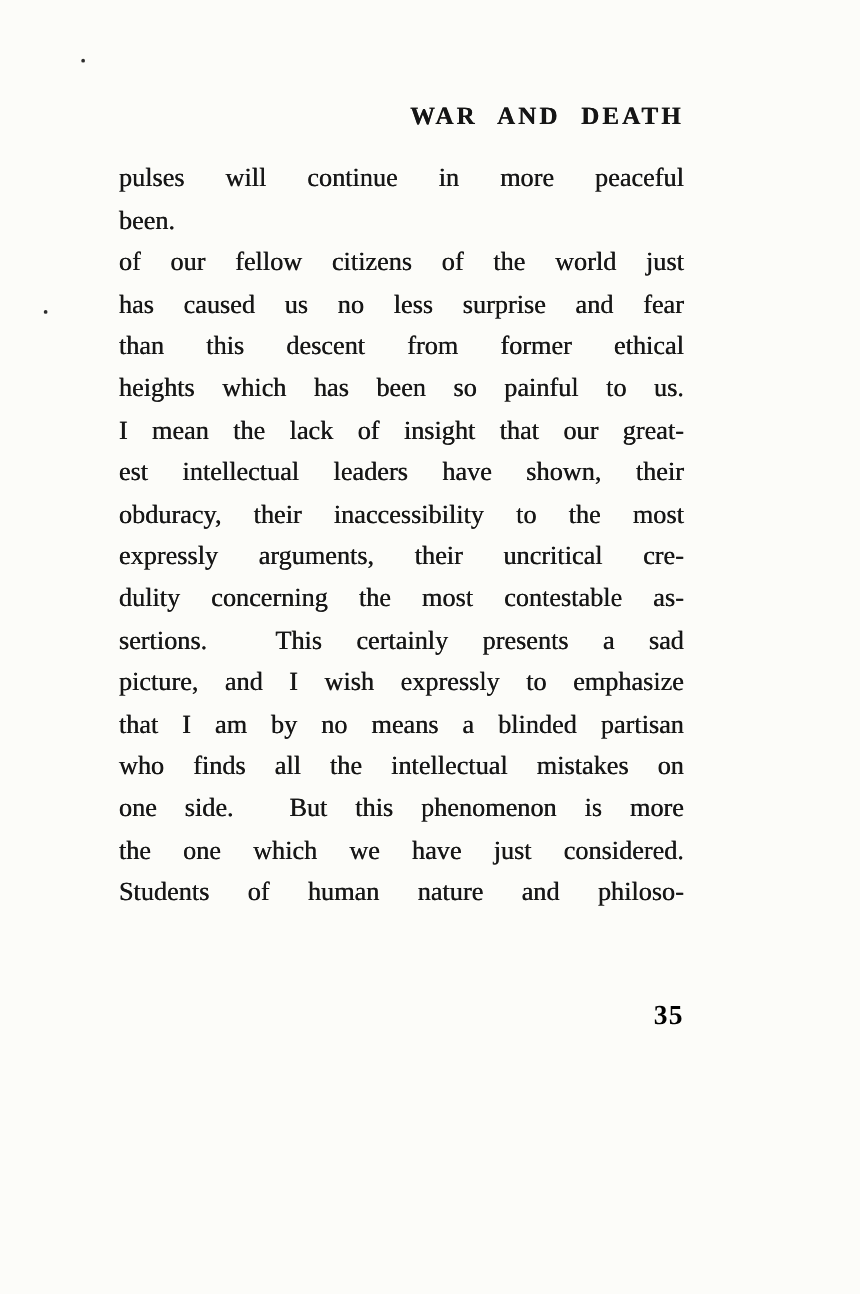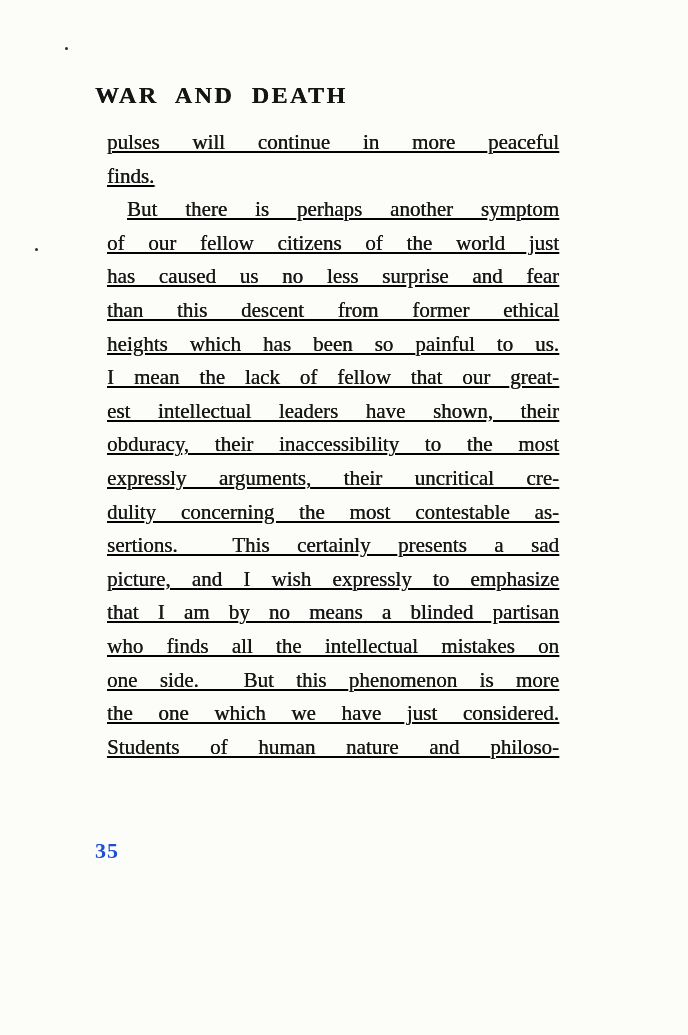--- a/index.html
+++ b/index.html
@@ -22,60 +22,59 @@
     position: absolute;
     left: 95px;
     top: 82px;
     width: 452px;
   }
   .running-head {
     position: absolute;
     left: 0;
     top: 0;
     width: 100%;
-    text-align: left;
-    font-size: 24px;
+    text-align: right;
+    font-size: 20px;
     font-weight: bold;
     letter-spacing: 2.5px;
     word-spacing: 9px;
     color: #151515;
     text-shadow: 0.3px 0 currentColor;
   }
   .body-lines {
     position: absolute;
-    left: 12px;
+    left: 0;
     top: 44px;
     width: 100%;
-    text-decoration: underline;
   }
   .line {
     font-size: 21px;
     line-height: 33.6px;
     height: 33.6px;
     color: #171717;
     text-align: justify;
     text-align-last: justify;
     white-space: pre-wrap;
     text-shadow: 0.35px 0 currentColor;
   }
   .line.para-end {
     text-align-last: left;
   }
   .line.indent {
     text-indent: 20px;
   }
   .folio {
     position: absolute;
     left: 0;
-    top: 756px;
+    top: 717px;
     width: 100%;
-    text-align: left;
+    text-align: right;
     font-size: 22px;
     font-weight: bold;
-    color: #1d4ed8;
+    color: #000000;
     letter-spacing: 1px;
   }
   .speck {
     position: absolute;
     background: #2d2d2d;
     border-radius: 50%;
   }
   .speck-1 { left: 65px; top: 47px; width: 3px; height: 3px; }
   .speck-2 { left: 35px; top: 248px; width: 3px; height: 3px; }
 </style>
@@ -84,27 +83,26 @@
 
 <div class="page" style="background: rgb(252, 252, 249);">
   <span class="speck speck-1"></span>
   <span class="speck speck-2"></span>
 
   <div class="text-block">
     <div class="running-head">WAR AND DEATH</div>
 
     <div class="body-lines">
         <div class="line">pulses will continue in more peaceful</div>
-        <div class="line para-end">finds.</div>
-        <div class="line indent">But there is perhaps another symptom</div>
+        <div class="line para-end">been.</div>
         <div class="line">of our fellow citizens of the world just</div>
         <div class="line">has caused us no less surprise and fear</div>
         <div class="line">than this descent from former ethical</div>
         <div class="line">heights which has been so painful to us.</div>
-        <div class="line">I mean the lack of fellow that our great-</div>
+        <div class="line">I mean the lack of insight that our great-</div>
         <div class="line">est intellectual leaders have shown, their</div>
         <div class="line">obduracy, their inaccessibility to the most</div>
         <div class="line">expressly arguments, their uncritical cre-</div>
         <div class="line">dulity concerning the most contestable as-</div>
         <div class="line">sertions.  This certainly presents a sad</div>
         <div class="line">picture, and I wish expressly to emphasize</div>
         <div class="line">that I am by no means a blinded partisan</div>
         <div class="line">who finds all the intellectual mistakes on</div>
         <div class="line">one side.  But this phenomenon is more</div>
         <div class="line">the one which we have just considered.</div>

